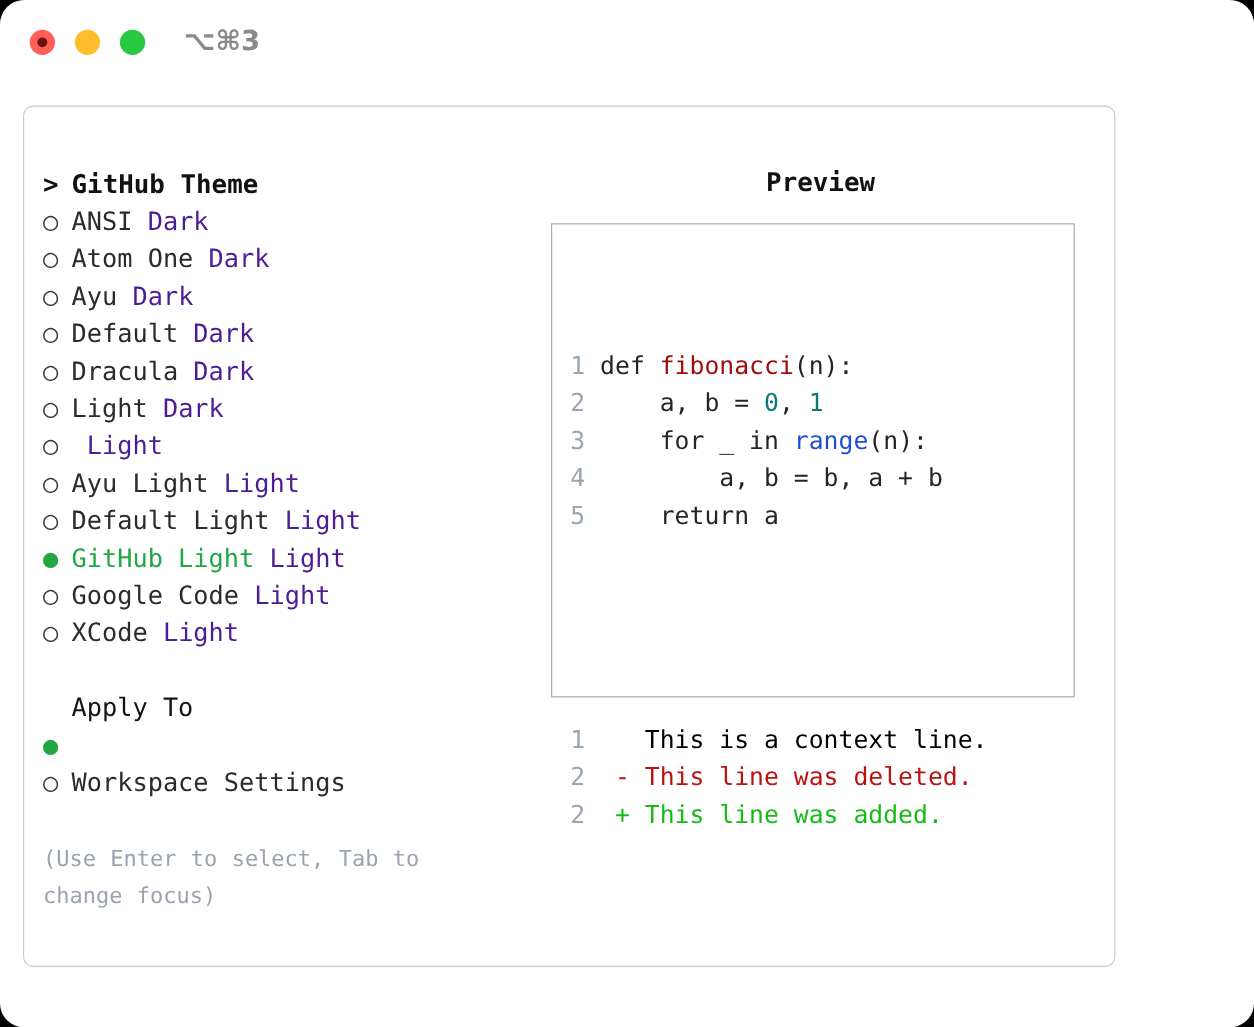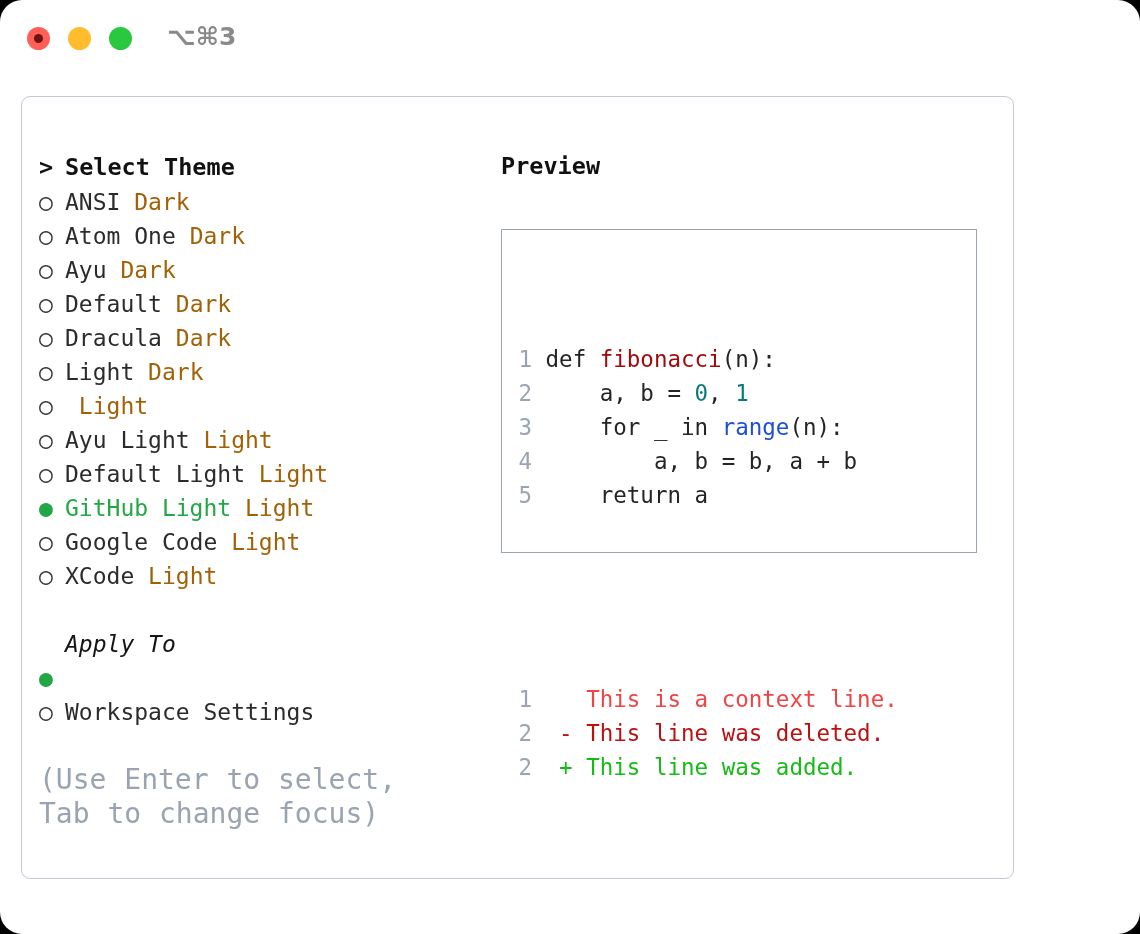--- a/index.html
+++ b/index.html
@@ -113,59 +113,59 @@
     display: inline-block;
     width: 26px;
     flex: 0 0 26px;
     white-space: pre;
   }
   .marker.caret   { color: #111111; font-weight: bold; }
   .marker.dot-off { color: #3a3a3a; }
   .marker.dot-on  { color: #22a745; }
   .item-name  { color: #2b2b2b; }
   .item-name.selected { color: #22a745; text-align: center; }
-  .item-kind  { color: #a16207; }
+  .item-kind  { color: #4c1d95; }
 
   .section-gap { height: 34px; }
   .apply-title {
     font-weight: normal;
     color: #141414;
     padding-left: 26px;
     font-size: 23px;
     line-height: 34px;
     white-space: pre;
-    font-style: italic;
   }
   .hint {
     margin-top: 34px;
-    font-size: 28px;
+    font-size: 20px;
     line-height: 34px;
     color: #9aa3b0;
     width: 410px;
     word-spacing: 1px;
   }
 
   
   .right-col {
     position: absolute;
     left: 479px;
     top: 52px;
     width: 490px;
   }
   .preview-title {
     font-size: 23.5px;
     font-weight: bold;
     color: #111111;
     line-height: 34px;
     white-space: pre;
+    text-align: center;
   }
   .preview-box {
-    margin-top: 46px;
+    margin-top: 20px;
     width: 476px;
-    height: 324px;
+    height: 431px;
     border: 1.5px solid #9aa5b1;
     box-sizing: border-box;
     background: #ffffff;
     position: relative;
   }
   .code {
     position: absolute;
     left: 16px;
     top: 44px;
     font-size: 22.5px;
@@ -178,21 +178,21 @@
     display: inline-block;
     width: 14px;
     text-align: right;
     white-space: pre;
   }
   .tok-plain  { color: #242424; }
   .tok-func   { color: #a00a0a; }
   .tok-call   { color: #1d4ed8; }
   .tok-num    { color: #0a7a78; }
   .blank-line { height: 34px; }
-  .diff-ctx   { color: #ef4444; }
+  .diff-ctx   { color: #000000; }
   .diff-del   { color: #bb1111; }
   .diff-add   { color: #16bb16; }
 </style>
 </head>
 <body>
 
 <div class="window">
 
   <div class="titlebar">
     <div class="lights">
@@ -203,21 +203,21 @@
     <div class="shortcut">⌥⌘3</div>
   </div>
 
   <div class="dialog">
     <div class="columns">
 
       <div class="left-col">
 
         <div class="row list-title">
           <span class="marker caret">&gt;</span>
-          <span>Select Theme</span>
+          <span>GitHub Theme</span>
         </div>
 
         <div id="theme-items">
             <div class="row"><span class="marker dot-off">○</span><span class="item-name">ANSI</span><span class="item-kind"> Dark</span></div>
             <div class="row"><span class="marker dot-off">○</span><span class="item-name">Atom One</span><span class="item-kind"> Dark</span></div>
             <div class="row"><span class="marker dot-off">○</span><span class="item-name">Ayu</span><span class="item-kind"> Dark</span></div>
             <div class="row"><span class="marker dot-off">○</span><span class="item-name">Default</span><span class="item-kind"> Dark</span></div>
             <div class="row"><span class="marker dot-off">○</span><span class="item-name">Dracula</span><span class="item-kind"> Dark</span></div>
             <div class="row"><span class="marker dot-off">○</span><span class="item-name">Light</span><span class="item-kind"> Dark</span></div>
             <div class="row"><span class="marker dot-off">○</span><span class="item-kind"> Light</span></div>

